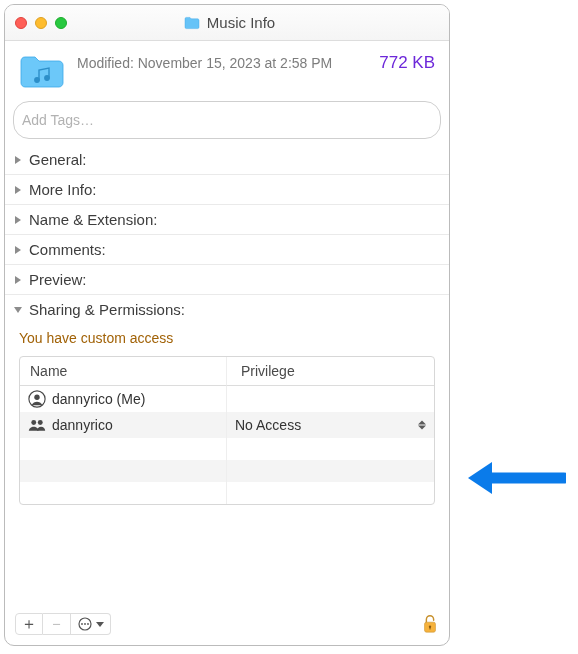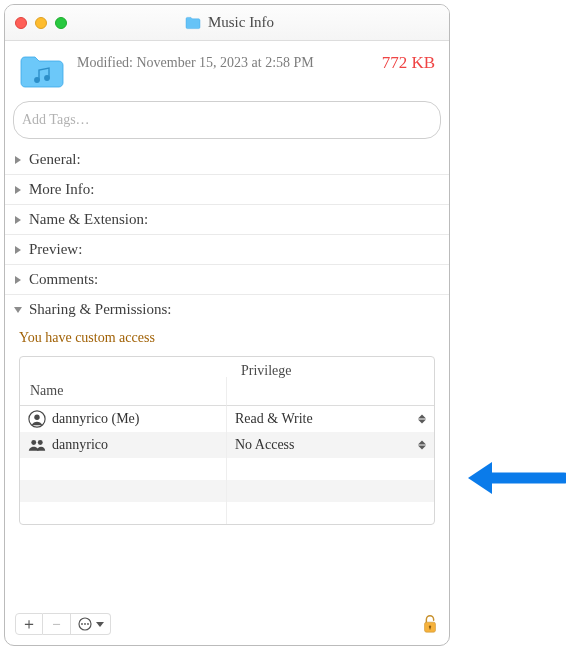--- a/index.html
+++ b/index.html
@@ -1,43 +1,43 @@
 <!DOCTYPE html>
 <html><head>
 <meta charset="utf-8">
 <style>
   * { box-sizing: border-box; margin: 0; padding: 0; }
   body { font-family: -apple-system, "Helvetica Neue", Arial, sans-serif; font-size: 13px; color: #333; background: #fff; }
   .container { position: relative; width: 578px; height: 654px; }
-  .window { position: absolute; left: 4px; top: 4px; width: 446px; height: 642px; border: 1px solid #bbb; border-radius: 10px; overflow: hidden; background: #fff; display: flex; flex-direction: column; font-family: Liberation Serif, serif; }
+  .window { position: absolute; left: 4px; top: 4px; width: 446px; height: 642px; border: 1px solid #bbb; border-radius: 10px; overflow: hidden; background: #fff; display: flex; flex-direction: column; }
   .titlebar { height: 36px; background: linear-gradient(#fdfdfd,#f5f5f5); border-bottom: 1px solid #ddd; display: flex; align-items: center; padding: 0 10px; gap: 8px; }
   .traffic { display: flex; gap: 8px; }
   .dot { width: 12px; height: 12px; border-radius: 50%; }
   .dot.close { background: #ff5f57; border: 0.5px solid #e0443e; }
   .dot.min   { background: #febc2e; border: 0.5px solid #dea123; }
   .dot.max   { background: #28c840; border: 0.5px solid #1dad2c; }
   .title-center { flex: 1; display: flex; align-items: center; justify-content: center; gap: 6px; font-size: 15px; font-weight: 500; color: #4a4a4a; }
   .folder-tiny { width: 18px; height: 14px; }
   .header { display: flex; align-items: flex-start; padding: 12px 14px 10px 14px; gap: 12px; }
   .folder-big { width: 46px; height: 38px; flex-shrink: 0; }
   .header-text { flex: 1; }
   .hname { font-size: 17px; font-weight: 700; color: #3b3b3b; }
   .hmod { font-size: 14px; color: #7d7d7d; margin-top: 2px; }
-  .hsize { font-size: 17px; font-weight: 400; color: #ef4444; }
+  .hsize { font-size: 17px; font-weight: 400; color: #6d28d9; }
   .tags { margin: 0 8px 6px 8px; border: 1px solid #cfcfcf; border-radius: 16px; padding: 10px 8px; font-size: 14px; color: #b2b2b2; background: #fff; }
   .sections { display: flex; flex-direction: column; }
   .sec-row { display: flex; align-items: center; gap: 6px; padding: 6px 8px; font-size: 15px; color: #3d3d3d; border-bottom: 1px solid #eaeaea; cursor: default; }
   .sec-row.open { border-bottom: none; }
   .disclose { width: 10px; height: 10px; display: inline-block; }
   .disclose svg { display: block; }
   .sharing-body { padding: 6px 10px 0 14px; font-size: 14px; color: #a16207; }
   .perm-table { margin: 10px 14px 0 14px; border: 1px solid #d7d7d7; border-radius: 4px; background: #fff; overflow: hidden; }
   .pt-head, .pt-row, .pt-empty { display: grid; grid-template-columns: 1fr 1fr; }
   .pt-head > div { padding: 6px 10px; font-size: 14px; color: #4a4a4a; border-bottom: 1px solid #dcdcdc; }
-  .pt-head > div:first-child { border-right: 1px solid #eee; margin-top: 20px; }
+  .pt-head > div:first-child { border-right: 1px solid #eee; }
   .pt-row > div { padding: 4px 8px; font-size: 14px; display: flex; align-items: center; gap: 6px; }
   .pt-row > div:first-child { border-right: 1px solid #eee; }
   .pt-row.alt { background: #f4f4f4; }
   .pt-empty > div { height: 22px; border-right: 1px solid #eee; }
   .pt-empty > div:last-child { border-right: none; }
   .pt-empty.alt { background: #f4f4f4; }
   .priv-cell { position: relative; }
   .stepper { position: absolute; right: 6px; top: 50%; transform: translateY(-50%); width: 10px; display: flex; flex-direction: column; gap: 1px; }
   .stepper span { width: 0; height: 0; border-left: 4px solid transparent; border-right: 4px solid transparent; }
   .stepper .up { border-bottom: 4px solid #5a5a5a; }
@@ -116,29 +116,29 @@
             </svg>
           </span>
         <span>Name &amp; Extension:</span>
       </div>
       <div class="sec-row">
         <span class="disclose">
             <svg viewBox="0 0 10 10">
               <path d="M2 1 L8 5 L2 9 Z" fill="#8c8c8c"></path>
             </svg>
           </span>
+        <span>Comments:</span>
+      </div>
+      <div class="sec-row">
+        <span class="disclose">
+            <svg viewBox="0 0 10 10">
+              <path d="M2 1 L8 5 L2 9 Z" fill="#8c8c8c"></path>
+            </svg>
+          </span>
         <span>Preview:</span>
-      </div>
-      <div class="sec-row">
-        <span class="disclose">
-            <svg viewBox="0 0 10 10">
-              <path d="M2 1 L8 5 L2 9 Z" fill="#8c8c8c"></path>
-            </svg>
-          </span>
-        <span>Comments:</span>
       </div>
       <div class="sec-row open">
         <span class="disclose">
             <svg viewBox="0 0 10 10">
               <path d="M1 2 L9 2 L5 8 Z" fill="#8c8c8c"></path>
             </svg>
           </span>
         <span>Sharing &amp; Permissions:</span>
       </div>
 
@@ -153,27 +153,20 @@
         </div>
         <div class="pt-row">
           <div>
             <svg class="user-icon" viewBox="0 0 20 20">
               <circle cx="10" cy="10" r="9" fill="none" stroke="#4a4a4a" stroke-width="1.3"></circle>
               <circle cx="10" cy="8" r="3" fill="#4a4a4a"></circle>
               <path d="M4 17c1-3 4-4 6-4s5 1 6 4" fill="#4a4a4a"></path>
             </svg>
             <span>dannyrico (Me)</span>
           </div>
-          <div class="priv-cell">
-            <span>Read &amp; Write</span>
-            <span class="stepper">
-                <span class="up"></span>
-                <span class="dn"></span>
-              </span>
-          </div>
         </div>
         <div class="pt-row alt">
           <div>
             <svg class="user-icon" viewBox="0 0 22 16">
               <circle cx="7" cy="5" r="3" fill="#4a4a4a"></circle>
               <circle cx="15" cy="5" r="3" fill="#4a4a4a"></circle>
               <path d="M1 15c0-3 3-5 6-5s6 2 6 5" fill="#4a4a4a"></path>
               <path d="M11 15c0-3 2-5 5-5s5 2 5 5" fill="#4a4a4a"></path>
             </svg>
             <span>dannyrico</span>

